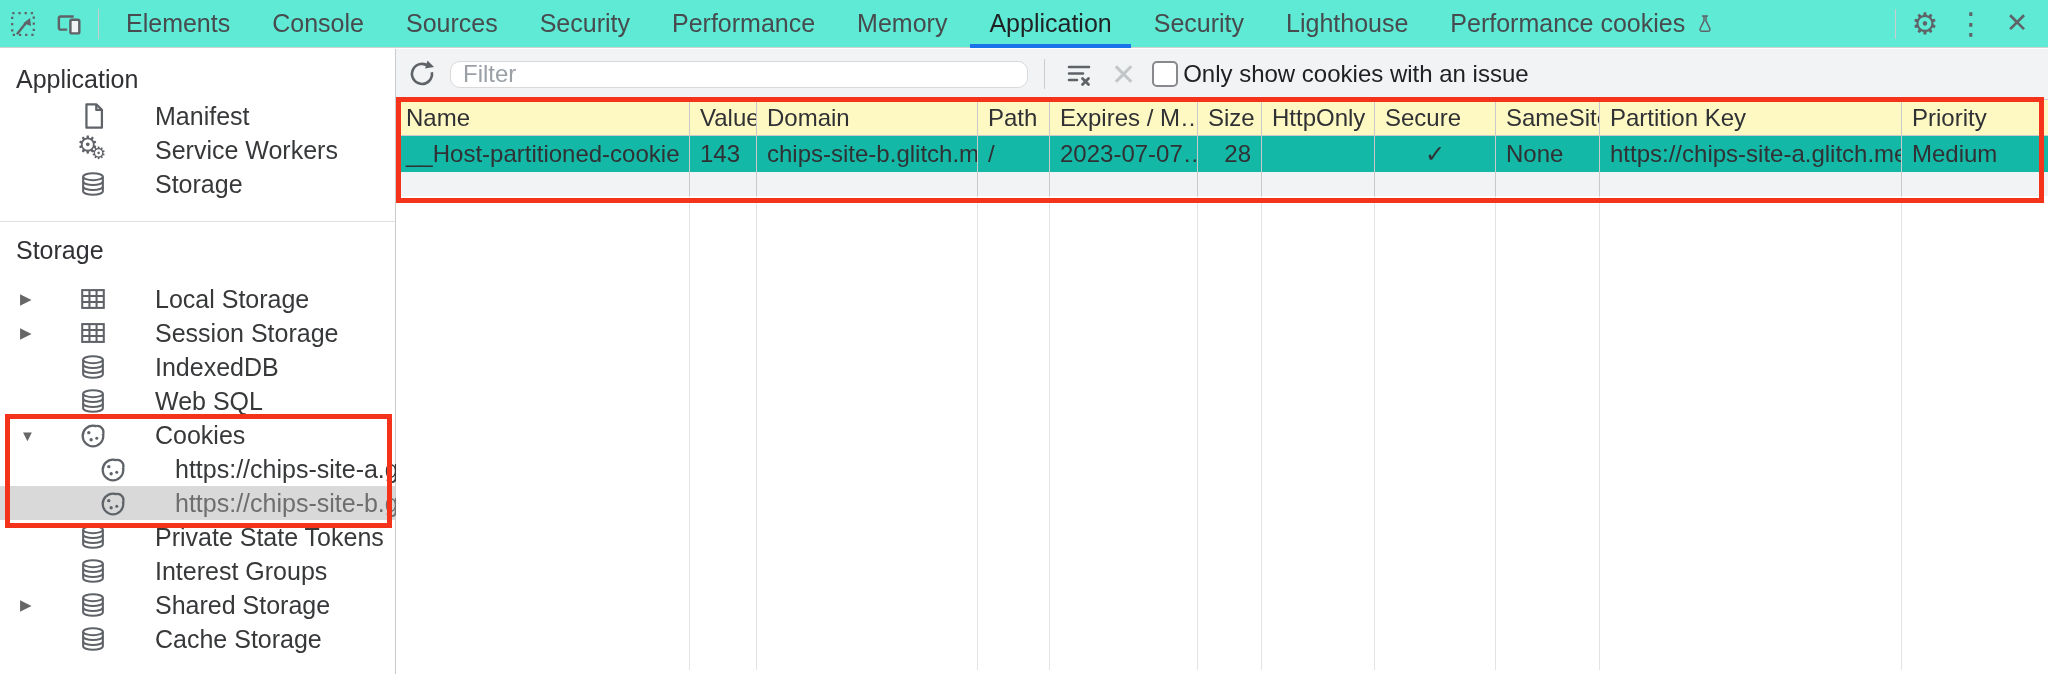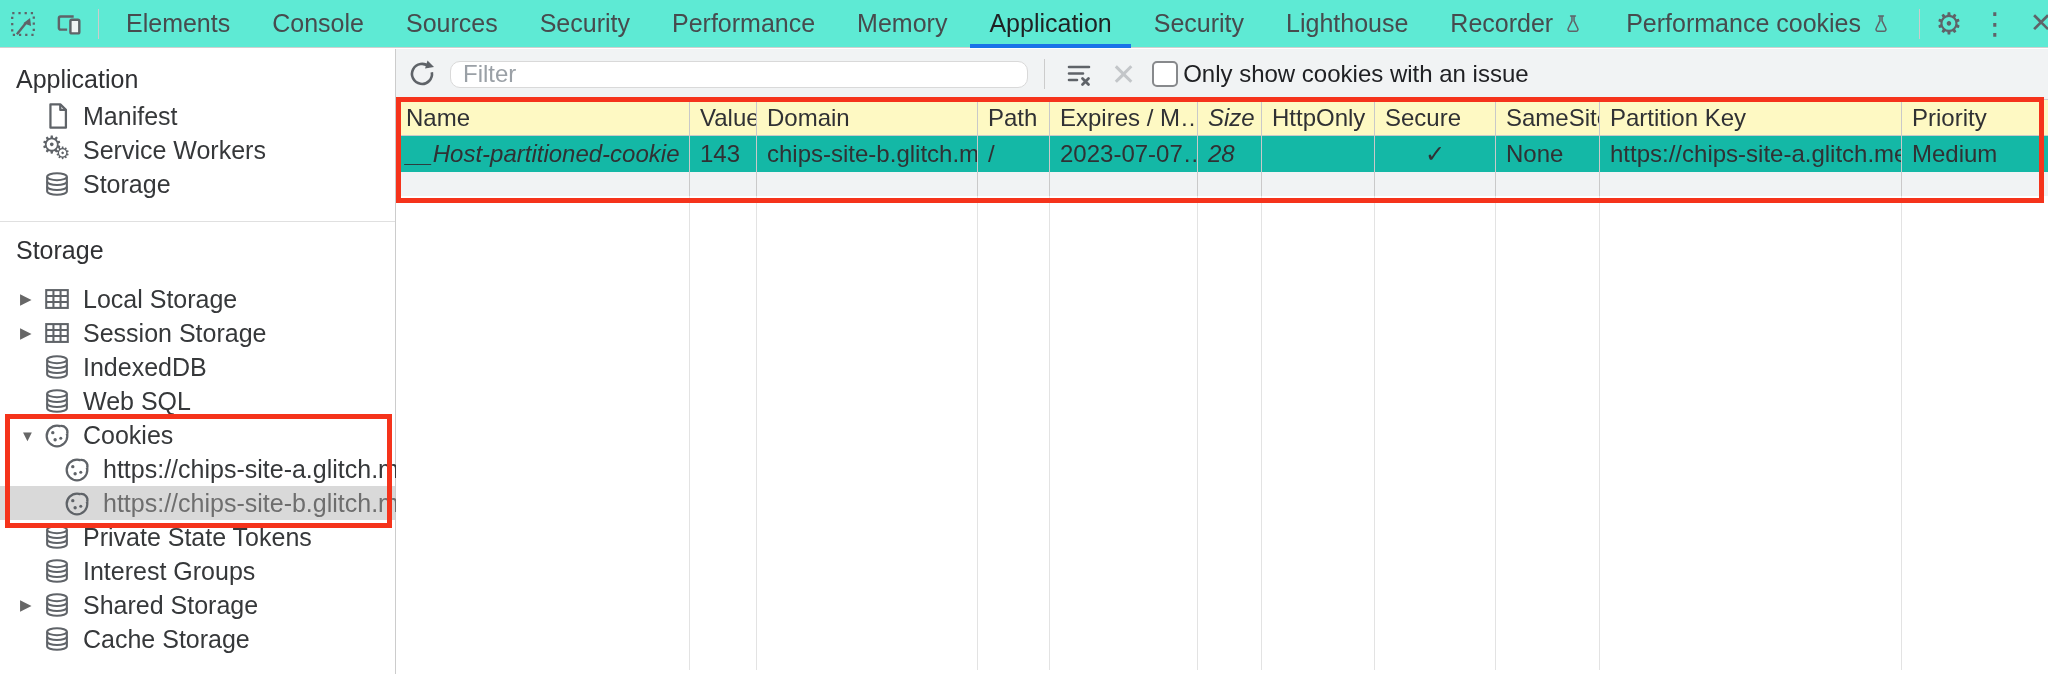--- a/index.html
+++ b/index.html
@@ -22,21 +22,21 @@
   .flask { color:#5f6368; }
 
   
   .sidebar { position:absolute; left:0; top:49px; width:396px; bottom:0; background:#fff;
     border-right:1px solid #ccc; font-size:25px; }
   .side-header { height:40px; display:flex; align-items:center; padding-left:16px; color:#303134; }
   .side-header.first { margin-top:10px; }
   .divider { border-top:1px solid #e0e0e0; margin-top:20px; }
   .side-header.storage { margin-top:8px; }
   .storage-items { margin-top:12px; }
-  .tree-item { height:34px; display:flex; align-items:center; padding-left:20px; color:#36383a; white-space:nowrap; }
+  .tree-item { height:34px; display:flex; align-items:center; padding-left:20px; color:#36383a; white-space:nowrap;gap:36px; }
   .tree-item .arrow { width:22px; font-size:15px; color:#676767; flex:none; }
   .tree-item .ticon { width:30px; height:30px; flex:none; color:#5f6368; margin-right:11px; }
   .tree-item.child { padding-left:40px; }
   .tree-item.selected { background:#d9d9d9; color:#6e6e6e; }
   .gears { position:relative; width:30px; height:30px; flex:none; margin-right:11px; color:#5f6368; }
   .gears .g1 { position:absolute; left:-1px; top:-4px; font-size:24px; }
   .gears .g2 { position:absolute; left:13px; top:8px; font-size:17px; }
 
   
   .toolbar { position:absolute; left:396px; top:49px; width:1652px; height:51px;
@@ -53,21 +53,21 @@
   
   .grid { position:absolute; left:396px; top:100px; width:1652px; display:grid;
     grid-template-columns:294px 67px 221px 72px 148px 64px 113px 121px 104px 302px 146px;
     font-size:24px; }
   .grid .cell { padding:0 10px; white-space:nowrap; overflow:hidden; border-right:1px solid #c9c9c9; }
   .grid .h { background:#fef9c3; height:36px; line-height:36px; color:#303134; border-bottom:1px solid #c9c9c9; }
   .grid .d { background:#14b8a6; height:36px; line-height:36px; color:#303134; }
   .grid .s { background:#f1f3f4; height:24px; }
   .grid .f { background:#fff; height:474px; border-right:1px solid #e3e3e3; }
   .grid .last { border-right:none; }
-  .al-r { text-align:left;font-style:italic; } .al-c { text-align:center; }
+  .al-r { text-align:right; } .al-c { text-align:center; }
 
   
   .red-box { position:absolute; border:5px solid #f5331b; pointer-events:none; z-index:5; }
   .red-sidebar { left:5px; top:414px; width:387px; height:114px; }
   .red-table { left:396px; top:97px; width:1648px; height:106px; }
 </style>
 </head>
 <body>
 
 <svg width="0" height="0" style="position:absolute" aria-hidden="true">
@@ -154,26 +154,20 @@
       </div>
     <div class="tab active">
         <span>Application</span>
       </div>
     <div class="tab">
         <span>Security</span>
       </div>
     <div class="tab">
         <span>Lighthouse</span>
       </div>
-    <div class="tab">
-      <span>Recorder</span>
-      <svg class="flask" width="22" height="22">
-          <use href="#i-flask"></use>
-        </svg>
-    </div>
     <div class="tab">
       <span>Performance cookies</span>
       <svg class="flask" width="22" height="22">
           <use href="#i-flask"></use>
         </svg>
     </div>
 
     <div class="topbar-right">
       <div class="vsep"></div>
       <div class="icon-btn">

